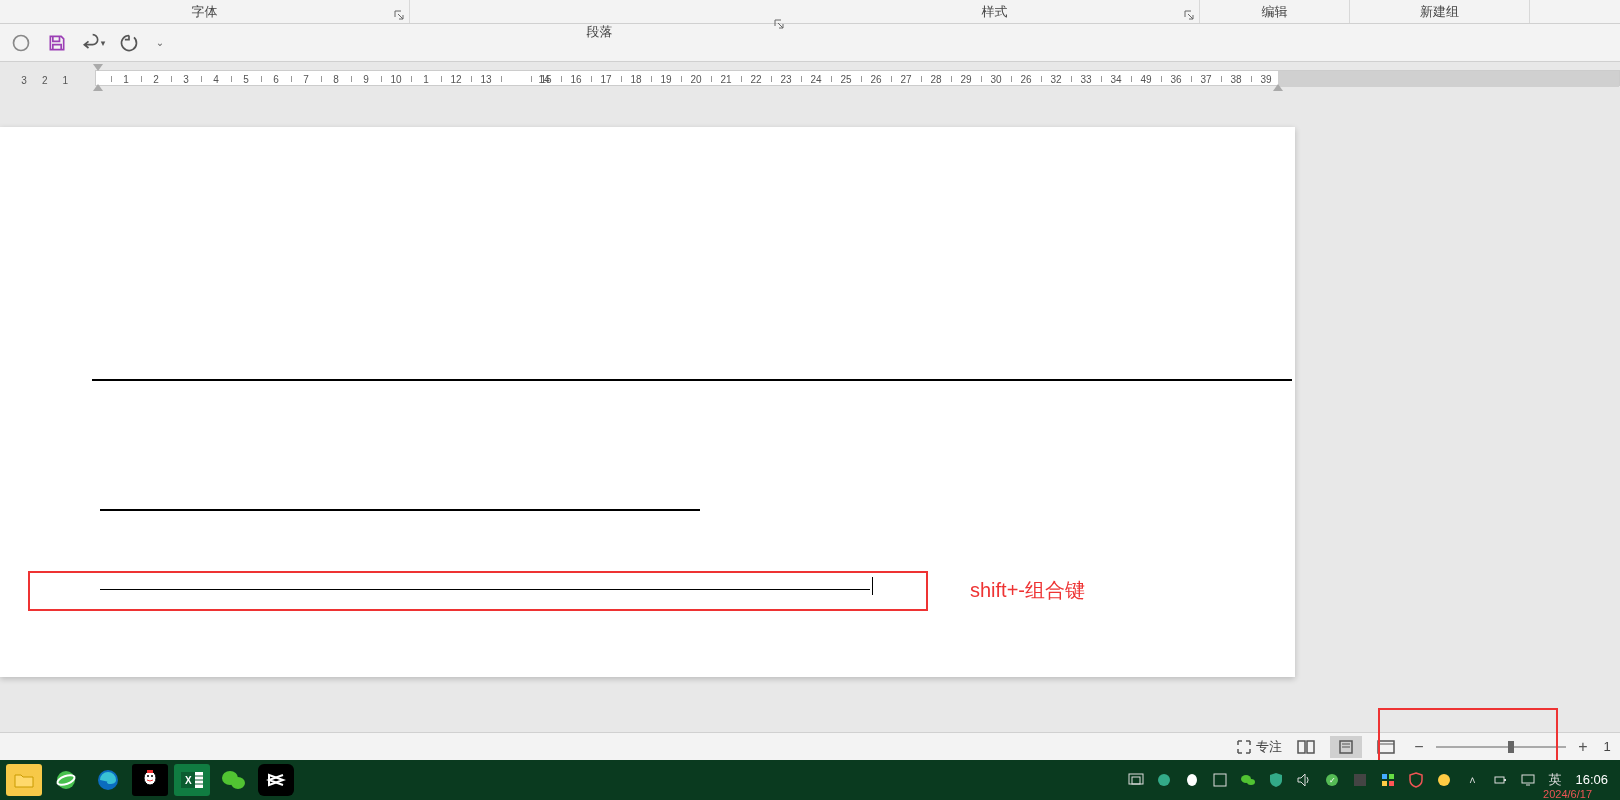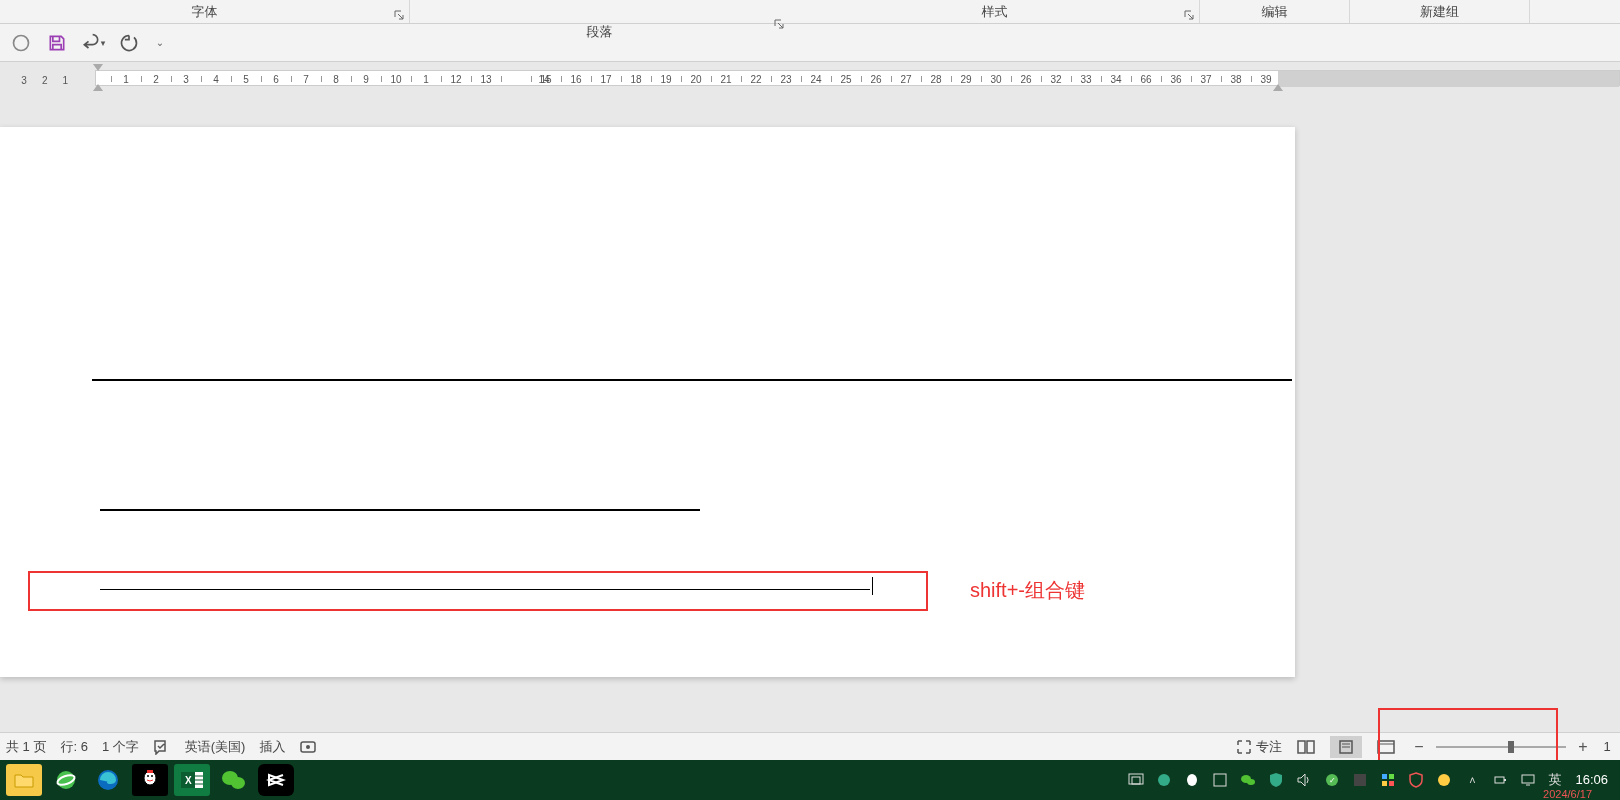--- a/index.html
+++ b/index.html
@@ -507,21 +507,21 @@
         <div class="ruler-mtick" style="left: 945px;"></div>
         <div class="ruler-tick" style="left: 990px;">
           <span class="num">33</span>
         </div>
         <div class="ruler-mtick" style="left: 975px;"></div>
         <div class="ruler-tick" style="left: 1020px;">
           <span class="num">34</span>
         </div>
         <div class="ruler-mtick" style="left: 1005px;"></div>
         <div class="ruler-tick" style="left: 1050px;">
-          <span class="num">66</span>
+          <span class="num">49</span>
         </div>
         <div class="ruler-mtick" style="left: 1035px;"></div>
         <div class="ruler-tick" style="left: 1080px;">
           <span class="num">36</span>
         </div>
         <div class="ruler-mtick" style="left: 1065px;"></div>
         <div class="ruler-tick" style="left: 1110px;">
           <span class="num">37</span>
         </div>
         <div class="ruler-mtick" style="left: 1095px;"></div>
@@ -582,38 +582,20 @@
     <div class="hr-line hr1"></div>
     <div class="hr-line hr2"></div>
     <div class="hr-line hr3"></div>
     <div class="cursor-caret"></div>
     <div class="annotation-box"></div>
     <div class="annotation-text">shift+-组合键</div>
   </div>
 </div>
 
 <div class="statusbar">
-  <div class="sb-left">
-    <span class="sb-item">共 1 页</span>
-    <span class="sb-item">行: 6</span>
-    <span class="sb-item">1 个字</span>
-    <span class="sb-item">
-      <svg width="18" height="16" viewBox="0 0 18 16">
-          <path d="M2 2h10v10H6l-3 3v-3H2z M5 7l2 2 4-4" stroke="#555" fill="none" stroke-width="1.5"></path>
-        </svg>
-    </span>
-    <span class="sb-item">英语(美国)</span>
-    <span class="sb-item">插入</span>
-    <span class="sb-item">
-      <svg width="18" height="16" viewBox="0 0 18 16">
-          <rect x="2" y="3" width="14" height="10" rx="2" stroke="#555" fill="none" stroke-width="1.5"></rect>
-          <circle cx="9" cy="8" r="2" fill="#555"></circle>
-        </svg>
-    </span>
-  </div>
   <div class="sb-right">
     <span class="sb-item">
       <svg width="16" height="16" viewBox="0 0 16 16">
           <path d="M2 2h4M2 2v4M14 2h-4M14 2v4M2 14h4M2 14v-4M14 14h-4M14 14v-4" stroke="#555" fill="none" stroke-width="1.5"></path>
         </svg>
       <span>专注</span>
     </span>
     <div class="view-btn">
       <svg width="20" height="16" viewBox="0 0 20 16">
           <path d="M2 2h7v12H2zM11 2h7v12h-7z" stroke="#555" fill="none" stroke-width="1.5"></path>

